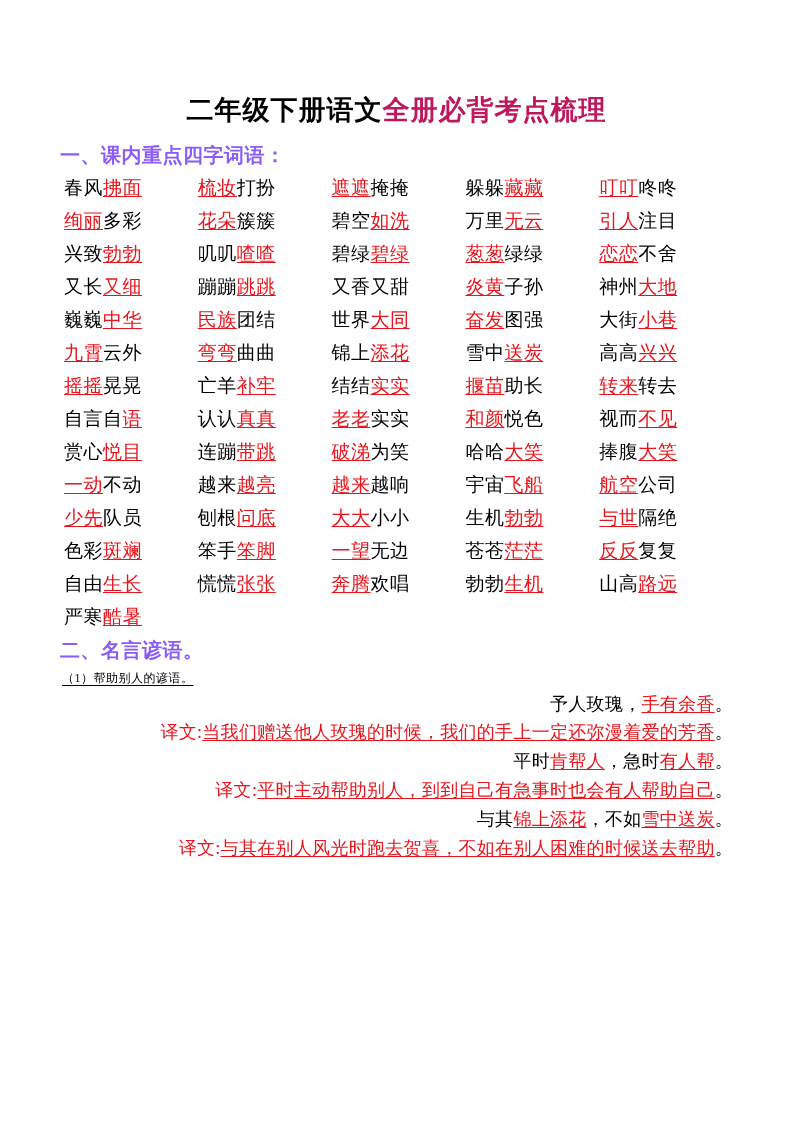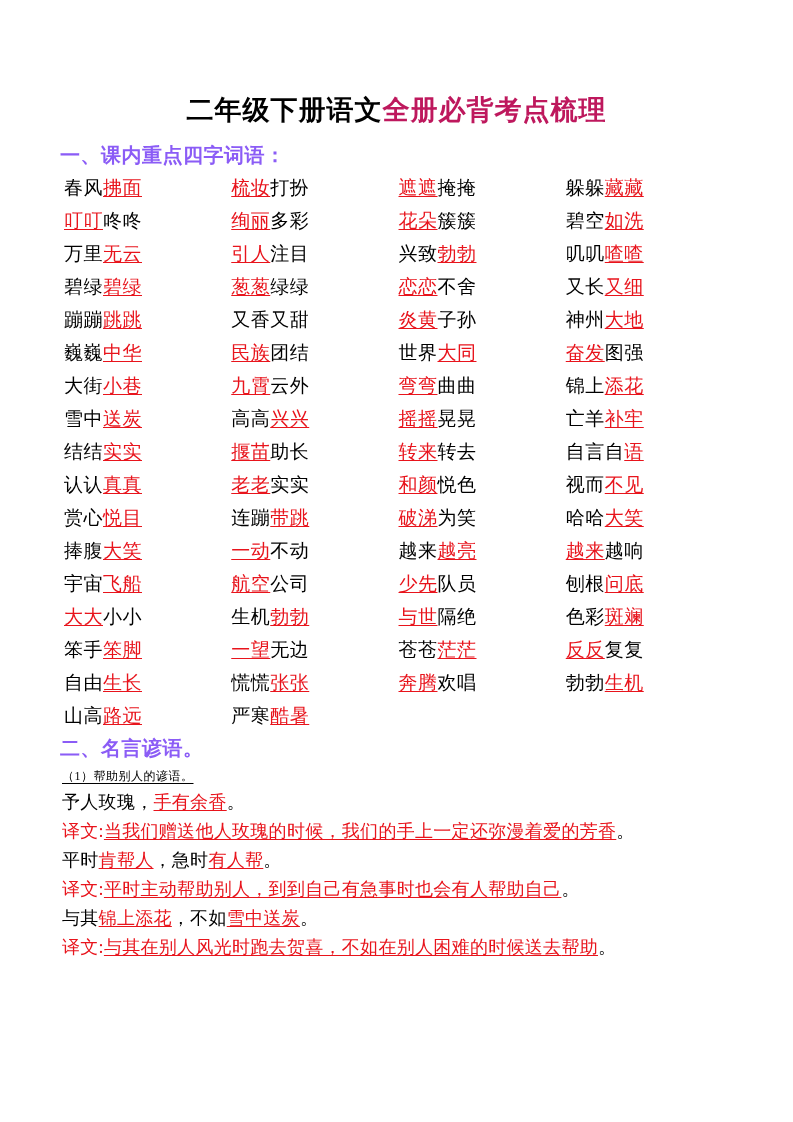--- a/index.html
+++ b/index.html
@@ -77,20 +77,21 @@
   }
   .subhead .uline {
     text-decoration: underline;
     text-underline-offset: 3px;
   }
   .pline {
     font-size: 18px;
     line-height: 1.55;
     margin: 1px 0 1px 2px;
     letter-spacing: 0.3px;
+    text-align: right;
   }
   .pline.trans {
     color: #e8141c;
   }
   .pline .lbl { color: #e8141c; }
   .ru {
     color: #e8141c;
     text-decoration: underline;
     text-decoration-color: #e8141c;
     text-underline-offset: 2px;
@@ -100,21 +101,21 @@
 <body>
 
 <div class="page">
 
   <h1 class="doc-title">
     <span class="t-black">二年级下册语文</span><span class="t-red">全册必背考点梳理</span>
   </h1>
 
   <div class="section-heading">一、课内重点四字词语：</div>
 
-  <div class="word-grid" id="word-grid" style="grid-template-columns: repeat(4, 1fr);">
+  <div class="word-grid" id="word-grid" style="grid-template-columns: repeat(5, 1fr);">
       <div class="word-cell"><span class="blk">春风</span><span class="red-u">拂面</span></div>
       <div class="word-cell"><span class="red-u">梳妆</span><span class="blk">打扮</span></div>
       <div class="word-cell"><span class="red-u">遮遮</span><span class="blk">掩掩</span></div>
       <div class="word-cell"><span class="blk">躲躲</span><span class="red-u">藏藏</span></div>
       <div class="word-cell"><span class="red-u">叮叮</span><span class="blk">咚咚</span></div>
       <div class="word-cell"><span class="red-u">绚丽</span><span class="blk">多彩</span></div>
       <div class="word-cell"><span class="red-u">花朵</span><span class="blk">簇簇</span></div>
       <div class="word-cell"><span class="blk">碧空</span><span class="red-u">如洗</span></div>
       <div class="word-cell"><span class="blk">万里</span><span class="red-u">无云</span></div>
       <div class="word-cell"><span class="red-u">引人</span><span class="blk">注目</span></div>

